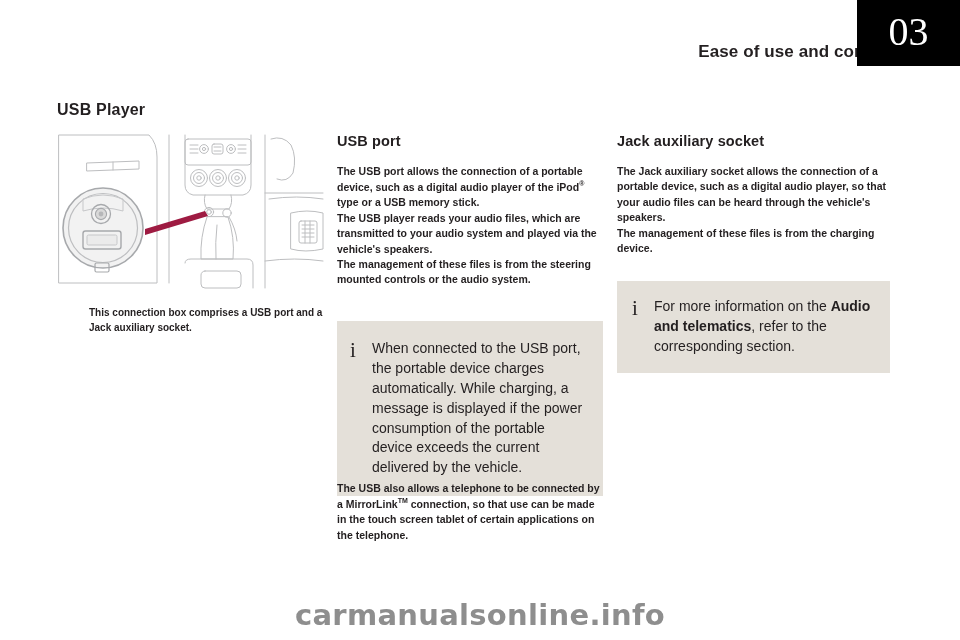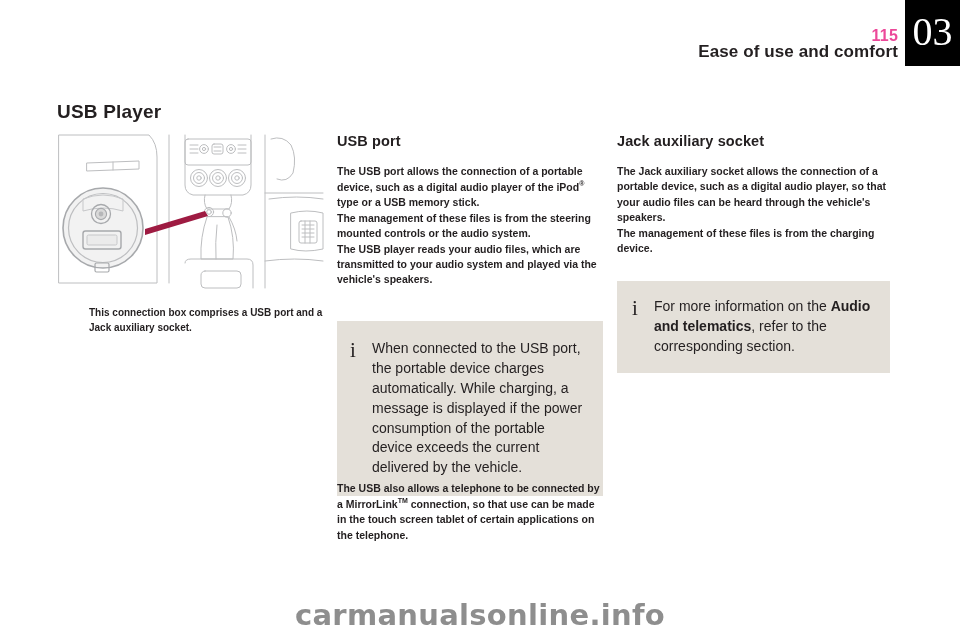--- a/index.html
+++ b/index.html
@@ -24,20 +24,21 @@
     width: 960px;
     height: 66px;
   }
   .chapter-block {
     position: absolute;
     top: 0;
     right: 0;
     width: 55px;
     height: 66px;
     background: #000000;
+    padding-left: 48px;
   }
   .chapter-number {
     position: absolute;
     top: 50%;
     left: 50%;
     transform: translate(-50%, -52%);
     color: #ffffff;
     font-family: "Liberation Serif", serif;
     font-size: 40px;
     font-weight: 400;
@@ -65,21 +66,21 @@
     letter-spacing: .2px;
     white-space: nowrap;
     text-align: right;
   }
 
   
   #page-title {
     position: absolute;
     left: 57px;
     top: 101px;
-    font-size: 19px;
+    font-size: 16px;
     font-weight: bold;
     letter-spacing: .2px;
     color: #231f20;
     white-space: nowrap;
   }
 
   
   .col-left   { position: absolute; left: 57px;  top: 133px; width: 268px; }
   .col-mid    { position: absolute; left: 337px; top: 133px; width: 266px; }
   .col-right  { position: absolute; left: 617px; top: 133px; width: 273px; }
@@ -282,23 +283,23 @@
 <div class="col-mid">
 
   <div class="section-heading">USB port</div>
 
   <p class="body-text">
     <span>The USB port allows the connection of a</span>
     <span>portable device, such as a digital audio player</span>
     <span>of the iPod</span><sup class="reg">®</sup><span> type or a USB memory stick.</span>
   </p>
 
+  <p class="body-text">The USB player reads your audio files, which are transmitted to your audio system and played via the vehicle's speakers.</p>
+
   <p class="body-text">The management of these files is from the steering mounted controls or the audio system.</p>
-
-  <p class="body-text">The USB player reads your audio files, which are transmitted to your audio system and played via the vehicle's speakers.</p>
 
   <div class="info-box mid">
     <div class="info-icon">i</div>
     <div class="info-text">When connected to the USB port, the portable device charges automatically. While charging, a message is displayed if the power consumption of the portable device exceeds the current delivered by the vehicle.</div>
   </div>
 
   <p class="body-text after-box">
     <span>The USB also allows a telephone to be connected by a MirrorLink</span><sup class="reg">TM</sup><span> connection, so that use can be made in the touch screen tablet of certain applications on the telephone.</span>
   </p>
 </div>

